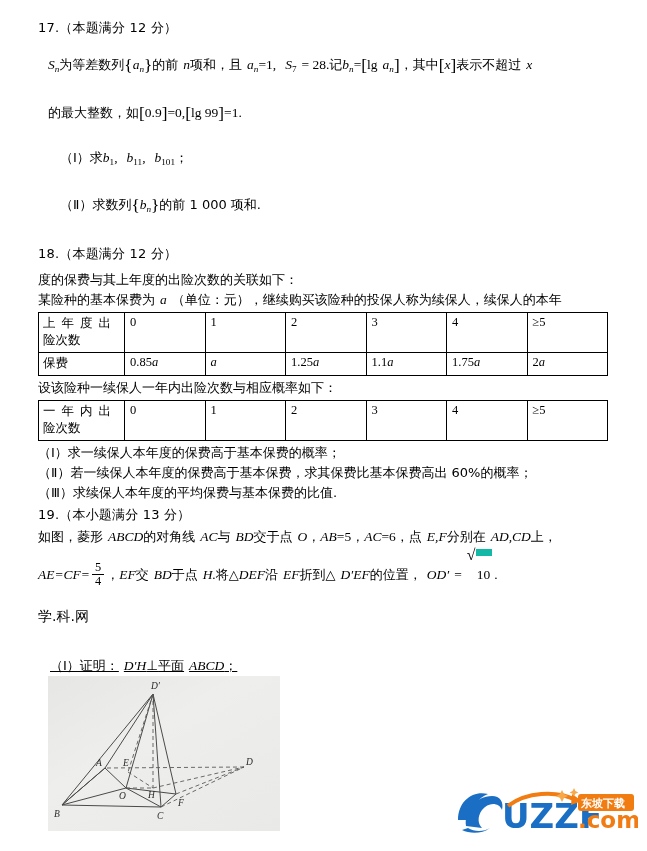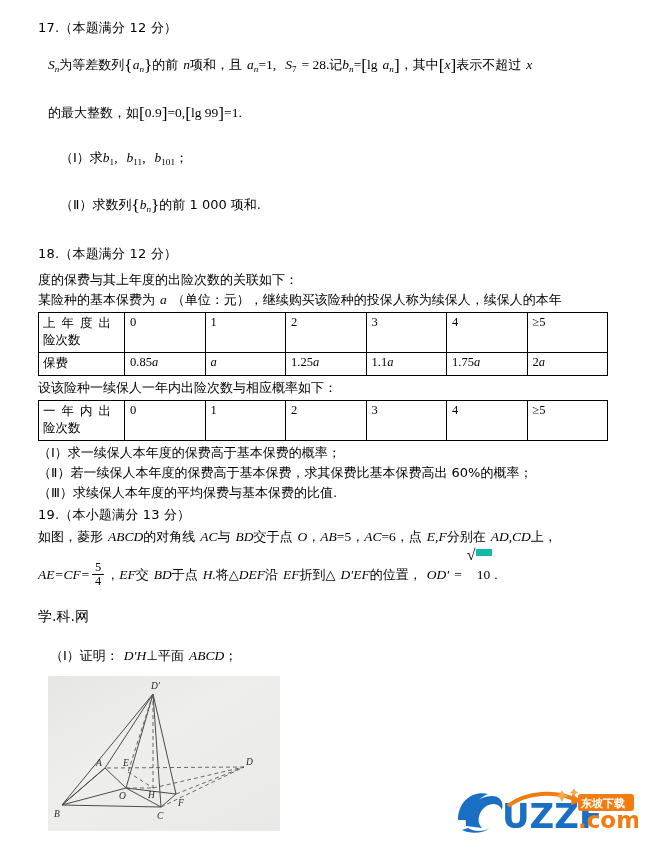--- a/index.html
+++ b/index.html
@@ -261,21 +261,21 @@
     <div class="body-line">
       <span class="cn">如图，菱形</span><span class="sp"></span><span class="mi">ABCD</span><span class="cn">的对角线</span><span class="sp"></span><span class="mi">AC</span><span class="cn">与</span><span class="sp"></span><span class="mi">BD</span><span class="cn">交于点</span><span class="sp"></span><span class="mi">O</span><span class="cn">，</span><span class="mi">AB</span><span class="mn">=5</span><span class="cn">，</span><span class="mi">AC</span><span class="mn">=6</span><span class="cn">，点</span><span class="sp"></span><span class="mi">E,F</span><span class="cn">分别在</span><span class="sp"></span><span class="mi">AD,CD</span><span class="cn">上，</span>
     </div>
 
     <div class="body-line" style="line-height:38px;margin-top:2px;">
       <span class="mi">AE=CF=</span><span class="frac"><span class="num mn">5</span><span class="den mn">4</span></span><span class="cn">，</span><span class="mi">EF</span><span class="cn">交</span><span class="sp"></span><span class="mi">BD</span><span class="cn">于点</span><span class="sp"></span><span class="mi">H.</span><span class="cn">将△</span><span class="mi">DEF</span><span class="cn">沿</span><span class="sp"></span><span class="mi">EF</span><span class="cn">折到△</span><span class="sp"></span><span class="mi">D′EF</span><span class="cn">的位置，</span><span class="sp"></span><span class="mi">OD′</span><span class="sp"></span><span class="mn">=</span><span class="sp"></span><span class="radical"><span class="rad-sign">√</span><span class="rad-body mn">10</span></span><span class="mn">.</span>
     </div>
 
     <div class="body-line cn" style="margin-top:12px;font-size:14px;">学.科.网</div>
 
-    <div class="body-line indent1" style="margin-top:20px;">
+    <div class="body-line indent1" style="margin-top:30px;text-decoration:underline;">
       <span class="cn">（Ⅰ）证明：</span><span class="sp"></span><span class="mi">D′H</span><span class="mn">⊥</span><span class="cn">平面</span><span class="sp"></span><span class="mi">ABCD</span><span class="cn">；</span>
     </div>
 
 
   </div>
 
   <div class="figure-wrap">
     <svg width="232" height="155" viewBox="0 0 232 155">
 
       <g stroke="#4a4a4a" stroke-width="1" fill="none">

